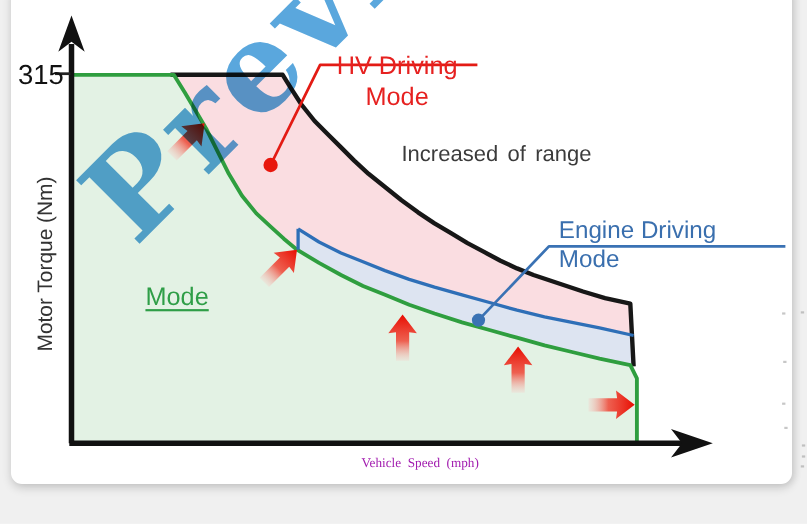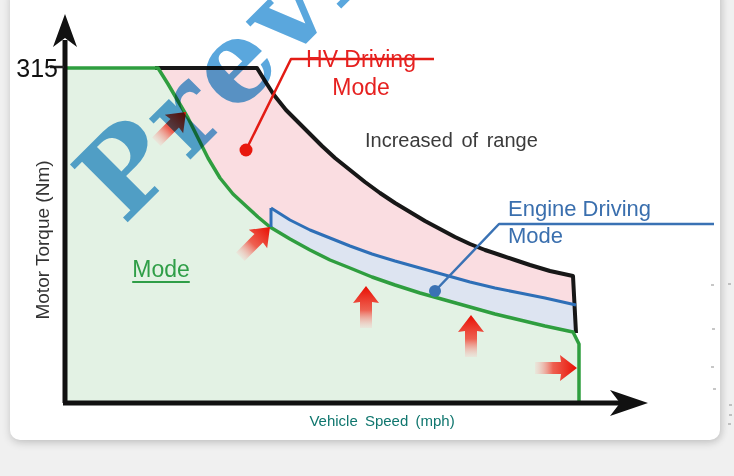--- a/index.html
+++ b/index.html
@@ -6,22 +6,22 @@
   .stage{position:relative;width:734px;height:476px;overflow:hidden;
          font-family:"Liberation Sans",sans-serif;background:#f0f0f0;}
   .card{position:absolute;left:10px;top:-14px;width:710px;height:454px;
         background:#ffffff;border-radius:10px;
         box-shadow:0 3px 9px rgba(0,0,0,.16),3px 0 7px rgba(0,0,0,.07);}
   svg.chart{position:absolute;left:0;top:0;}
   .lbl{position:absolute;white-space:nowrap;line-height:1.2;}
   .tick315{left:16px;top:53px;width:42px;text-align:right;font-size:25px;color:#111;}
   .ytitle{left:43px;top:240px;font-size:19px;color:#333;
           transform:translate(-50%,-50%) rotate(-90deg);}
-  .xtitle{left:382px;top:421px;font-size:15px;color:#0f766e;word-spacing:3px;
-          transform:translate(-50%,-50%);}
+  .xtitle{left:382px;top:421px;font-size:12px;color:#a21caf;word-spacing:3px;
+          transform:translate(-50%,-50%);font-family:Liberation Serif, serif;}
   .hv{left:287px;top:29px;width:148px;text-align:center;font-size:23px;
       color:#e62120;line-height:28px;margin-top:16px;}
   .engine{left:508px;top:195px;width:208px;font-size:22px;
       color:#3a6fae;line-height:27px;}
   .ev{left:90px;top:224px;width:142px;text-align:center;font-size:23px;
       color:#2f9e47;line-height:30px;}
   .ev span{text-decoration:underline;text-underline-offset:4px;}
   .note{font-size:20px;color:#3b3b3b;line-height:28px;word-spacing:3px;}
   .engnote{left:365px;top:126px;}
   .battnote{left:127px;top:298px;color:#333;}

